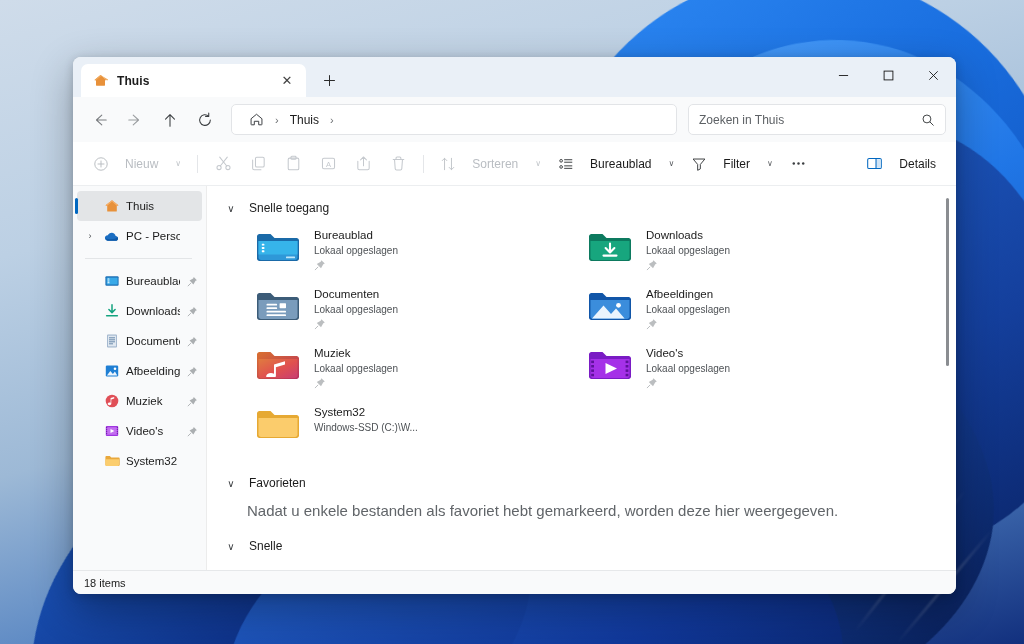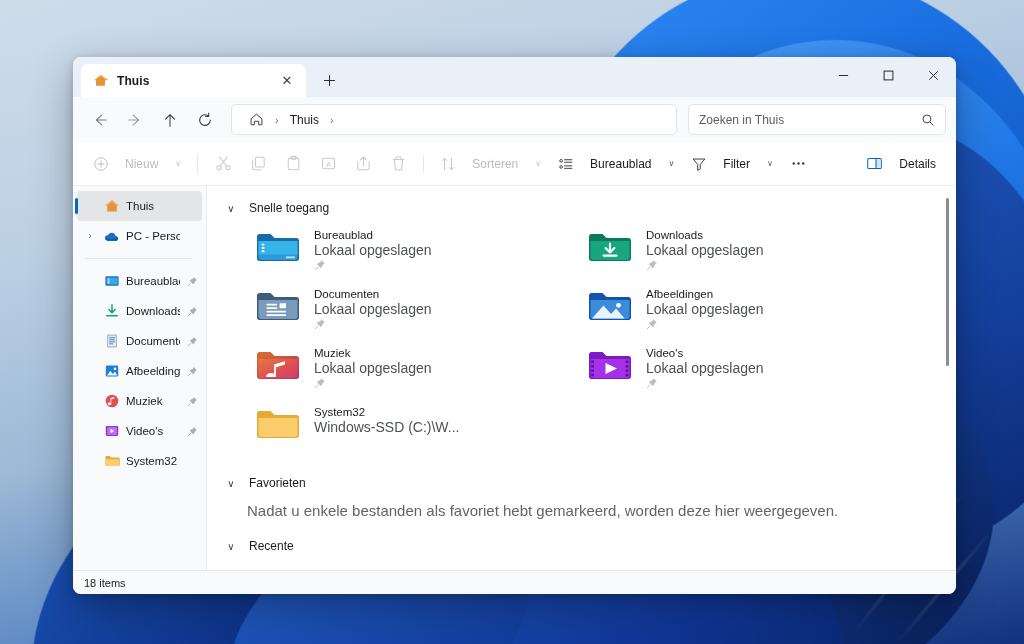--- a/index.html
+++ b/index.html
@@ -219,21 +219,21 @@
     display: grid; grid-template-columns: 332px 332px;
     padding-left: 40px; row-gap: 0px;
   }
   .qitem {
     display: flex; align-items: flex-start; gap: 13px;
     height: 59px; padding: 7px 6px 0 8px; border-radius: 4px;
   }
   .qicon { width: 46px; height: 38px; flex: none; position: relative; }
   .qtext { padding-top: 1px; min-width: 0; }
   .qname { font-size: 11.5px; color: #1b1b1b; line-height: 15px; white-space: nowrap; }
-  .qsub { font-size: 14px; color: #4d5155; line-height: 15px; white-space: nowrap; }
+  .qsub { font-size: 10px; color: #4d5155; line-height: 15px; white-space: nowrap; }
   .qpin { margin-top: 1px; opacity: .5; }
   .empty-text {
     font-size: 15px; color: #616569;
     padding: 7px 2px 0 40px;
   }
   .sec-gap { height: 17px; }
 
   
   #vscroll {
     position: absolute; right: 3px; top: 10px;
@@ -782,21 +782,21 @@
         <div class="section-head">
           <span class="sec-chev">∨</span>
           <span class="sec-title">Favorieten</span>
         </div>
         <div class="empty-text">Nadat u enkele bestanden als favoriet hebt gemarkeerd, worden deze hier weergegeven.</div>
 
         <div class="sec-gap"></div>
 
         <div class="section-head">
           <span class="sec-chev">∨</span>
-          <span class="sec-title">Recente</span>
+          <span class="sec-title">Snelle</span>
         </div>
 
         <div id="vscroll">
           <div id="vthumb"></div>
         </div>
       </div>
     </div>
 
     <div id="statusbar">
       <span>18 items</span>

